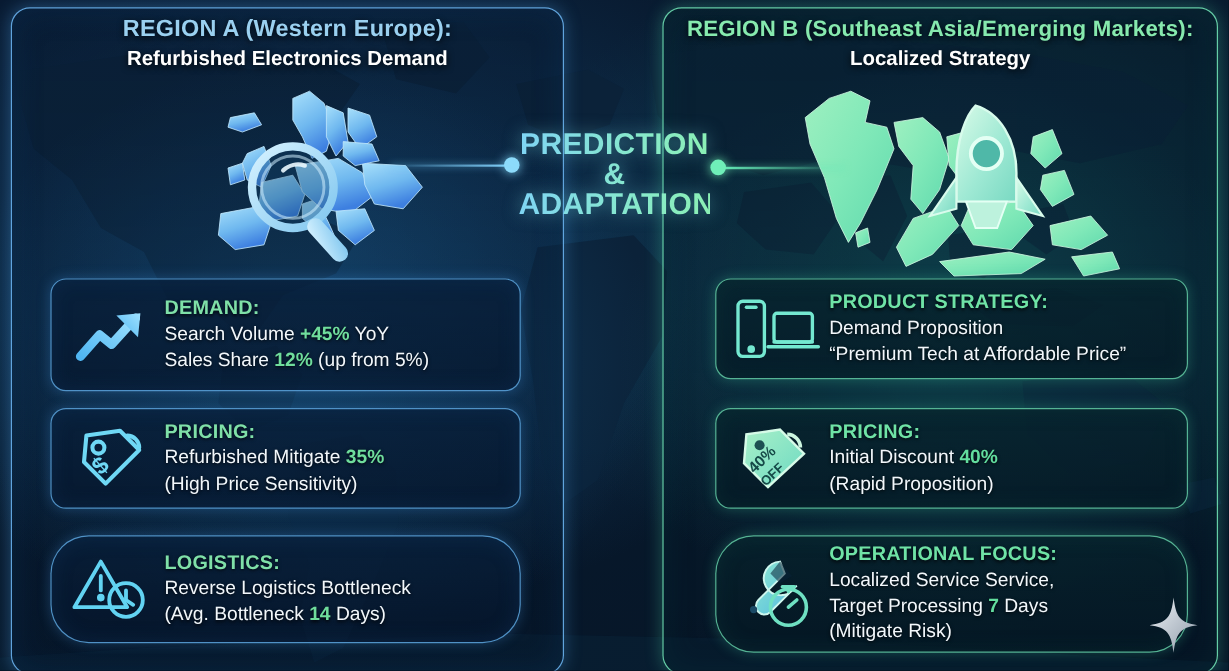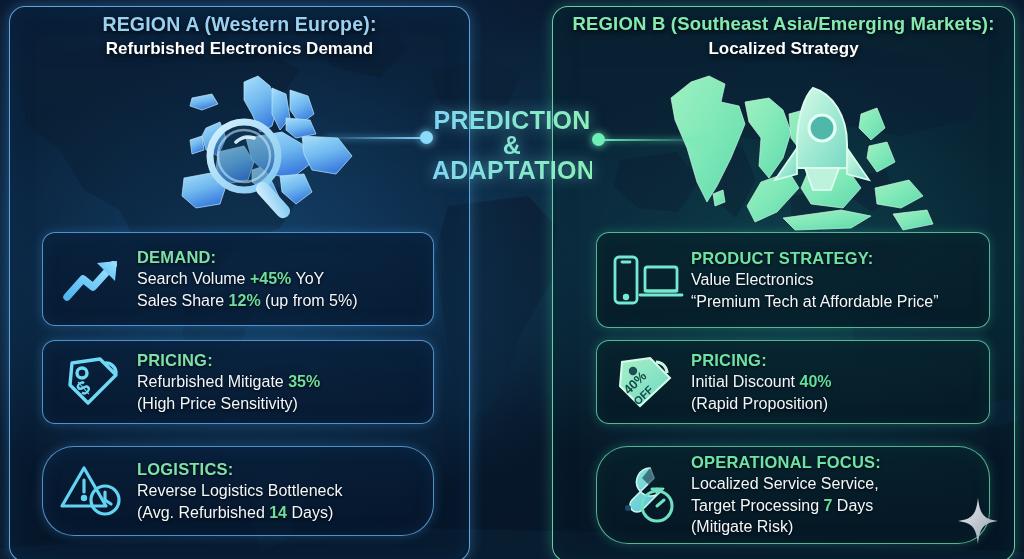--- a/index.html
+++ b/index.html
@@ -72,21 +72,21 @@
   .cardA{left:42px;width:392px;border:1.4px solid rgba(96,172,230,.82);
          background:linear-gradient(180deg,rgba(8,30,56,.80),rgba(6,22,44,.74));
          box-shadow:0 0 11px rgba(70,150,225,.30),inset 0 0 16px rgba(16,52,92,.45);}
   .cardB{left:596px;width:394px;border:1.4px solid rgba(104,214,172,.82);
          background:linear-gradient(180deg,rgba(7,34,44,.80),rgba(5,24,36,.74));
          box-shadow:0 0 11px rgba(70,210,165,.28),inset 0 0 16px rgba(12,56,58,.45);}
   .r1{top:232px;}
   .r2{top:340px;}
   .r3{top:446px;border-radius:32px;}
   .cardA.r1{height:94px;} .cardA.r2{height:84px;} .cardA.r3{height:90px;}
-  .cardB.r1{height:96px;} .cardB.r2{height:84px;} .cardB.r3{height:98px;align-items:center;}
+  .cardB.r1{height:84px;} .cardB.r2{height:84px;} .cardB.r3{height:98px;align-items:center;}
 
   .cicon{flex:0 0 auto;width:76px;height:64px;display:flex;align-items:center;
          justify-content:center;margin-right:6px;}
   .cicon svg{overflow:visible;}
   .ctext{flex:1 1 auto;min-width:0;}
   .ctitle{font-size:16.5px;font-weight:bold;line-height:21px;letter-spacing:.2px;
           text-shadow:0 1px 3px rgba(0,0,0,.8);}
   .cA .ctitle{color:#7fe0a8;}
   .cB .ctitle{color:#6fe3a6;}
   .cline{font-size:16px;color:#f2f7fb;line-height:21.5px;white-space:nowrap;
@@ -238,21 +238,21 @@
           <path d="M24 18 L24 30"></path>
           <circle cx="24" cy="36" r="1.6" fill="#62d3f2"></circle>
           <circle cx="45" cy="38" r="14"></circle>
           <path d="M45 30 L45 38 L51 42"></path>
         </g>
       </svg>
     </div>
     <div class="ctext">
       <div class="ctitle">LOGISTICS:</div>
       <div class="cline"><span>Reverse Logistics Bottleneck</span></div>
-      <div class="cline"><span>(Avg. Refurbished </span><span class="hlA">14</span><span> Days)</span></div>
+      <div class="cline"><span>(Avg. Bottleneck </span><span class="hlA">14</span><span> Days)</span></div>
     </div>
   </div>
 
   <div class="lineL"></div>
   <div class="dotL"></div>
   <div class="center">
     <div class="ct">PREDICTION</div>
     <div class="ct">&amp; ADAPTATION</div>
   </div>
   <div class="dotR"></div>
@@ -318,21 +318,21 @@
           <path d="M13 11 L21 11"></path>
           <circle cx="17" cy="46" r="1.8" fill="#74e8d0"></circle>
           <rect x="36" y="16" width="32" height="24" rx="2.5"></rect>
           <path d="M31 44 L73 44"></path>
           <path d="M36 40 L68 40"></path>
         </g>
       </svg>
     </div>
     <div class="ctext">
       <div class="ctitle">PRODUCT STRATEGY:</div>
-      <div class="cline"><span>Value Electronics</span></div>
+      <div class="cline"><span>Demand Proposition</span></div>
       <div class="cline"><span>“Premium Tech at Affordable Price”</span></div>
     </div>
   </div>
 
   <div class="card cardB cB r2">
     <div class="cicon">
       <svg width="66" height="60" viewBox="0 0 66 60">
         <defs>
             <linearGradient id="gTag" x1="0" y1="0" x2="1" y2="1">
           <stop offset="0%" stop-color="#a8f0c8"></stop>

